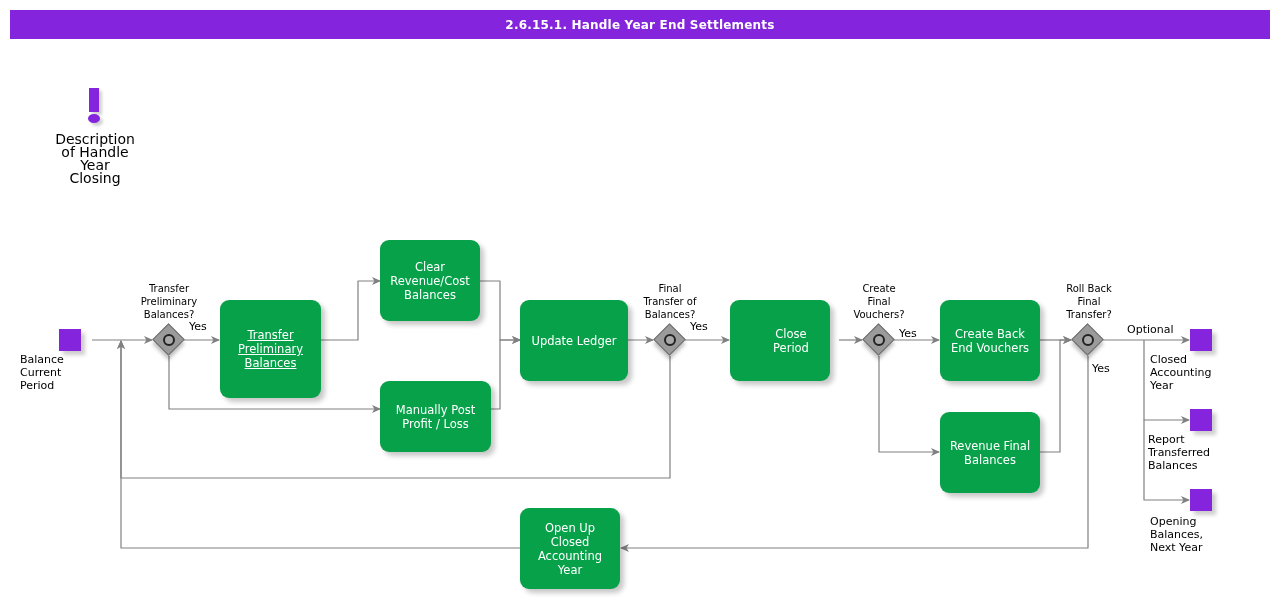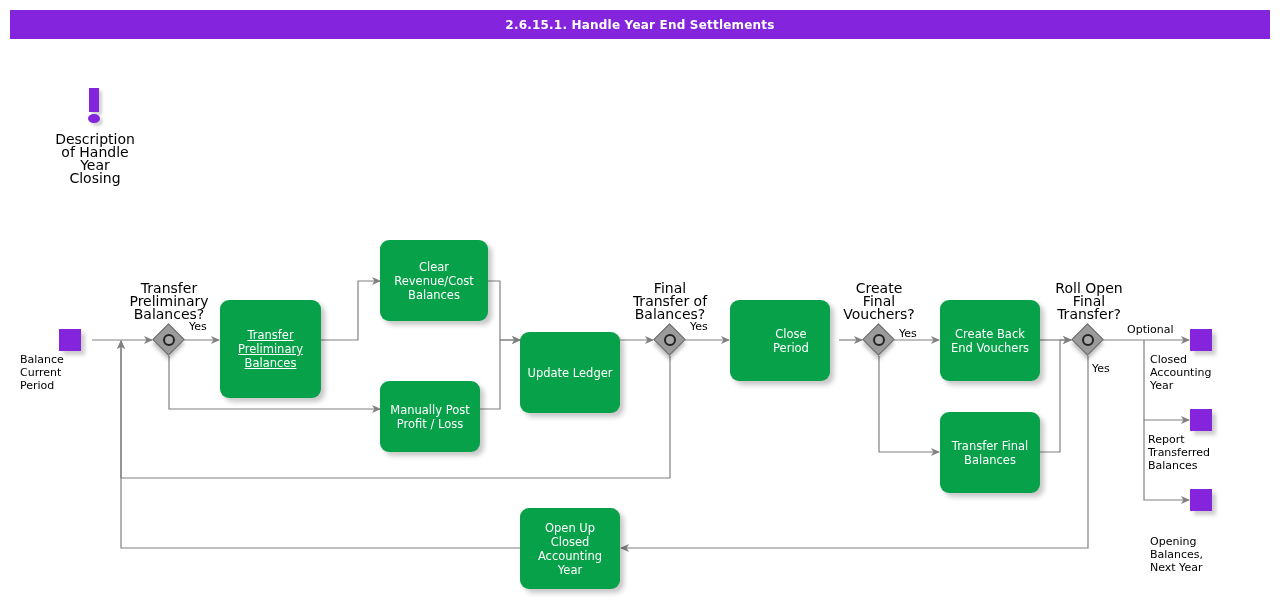--- a/index.html
+++ b/index.html
@@ -82,21 +82,21 @@
     left: 9px;
     top: 9px;
     width: 8px;
     height: 8px;
     border: 2.5px solid #222222;
     border-radius: 50%;
     background: #a8a8a8;
   }
   .gw-label {
     position: absolute;
-    font-size: 14px;
+    font-size: 10px;
     line-height: 13px;
     color: #000000;
     text-align: center;
     white-space: pre-line;
   }
   
   .terminal {
     position: absolute;
     width: 22px;
     height: 22px;
@@ -230,32 +230,32 @@
     <div class="ring"></div>
   </div>
   <div class="edge-label" style="left:189px; top:320px;">Yes</div>
 
   <div class="task" style="left:220px; top:300px; width:101px; height:98px;text-decoration:underline;">
     <span>Transfer
 Preliminary
 Balances</span>
   </div>
 
-  <div class="task" style="left:380px; top:240px; width:108px; height:81px;">
+  <div class="task" style="left:380px; top:240px; width:100px; height:81px;">
     <span>Clear
 Revenue/Cost
 Balances</span>
   </div>
 
-  <div class="task" style="left:380px; top:381px; width:100px; height:71px;">
+  <div class="task" style="left:380px; top:381px; width:111px; height:71px;">
     <span>Manually Post
 Profit / Loss</span>
   </div>
 
-  <div class="task" style="left:520px; top:300px; width:100px; height:81px;margin-top:32px;">
+  <div class="task" style="left:520px; top:300px; width:108px; height:81px;">
     <span>Update Ledger</span>
   </div>
 
   <div class="gw-label" style="left:610px; top:282px; width:120px;">Final
 Transfer of
 Balances?</div>
   <div class="gateway" style="left:655px; top:325px;">
     <div class="diamond"></div>
     <div class="ring"></div>
   </div>
@@ -273,46 +273,46 @@
     <div class="ring"></div>
   </div>
   <div class="edge-label" style="left:899px; top:327px;">Yes</div>
 
   <div class="task" style="left:940px; top:300px; width:100px; height:81px;">
     <span>Create Back End
 Vouchers</span>
   </div>
 
   <div class="task" style="left:940px; top:412px; width:100px; height:81px;">
-    <span>Transfer Final
+    <span>Revenue Final
 Balances</span>
   </div>
 
-  <div class="gw-label" style="left:1029px; top:282px; width:120px;">Roll Open
+  <div class="gw-label" style="left:1029px; top:282px; width:120px;">Roll Back
 Final
 Transfer?</div>
   <div class="gateway" style="left:1073px; top:325px;">
     <div class="diamond"></div>
     <div class="ring"></div>
   </div>
   <div class="edge-label" style="left:1127px; top:323px;">Optional</div>
   <div class="edge-label" style="left:1092px; top:362px;">Yes</div>
 
   <div class="terminal" style="left:1190px; top:329px;"></div>
   <div class="terminal-label" style="left:1150px; top:353px; width:100px;">Closed
 Accounting
 Year</div>
 
   <div class="terminal" style="left:1190px; top:409px;"></div>
   <div class="terminal-label" style="left:1148px; top:433px; width:100px;">Report
 Transferred
 Balances</div>
 
   <div class="terminal" style="left:1190px; top:489px;"></div>
-  <div class="terminal-label" style="left:1150px; top:515px; width:100px;margin-top:20px;">Opening
+  <div class="terminal-label" style="left:1150px; top:515px; width:100px;">Opening
 Balances,
 Next Year</div>
 
   <div class="task" style="left:520px; top:508px; width:100px; height:81px;">
     <span>Open Up Closed
 Accounting Year</span>
   </div>
 
 </div>
 

